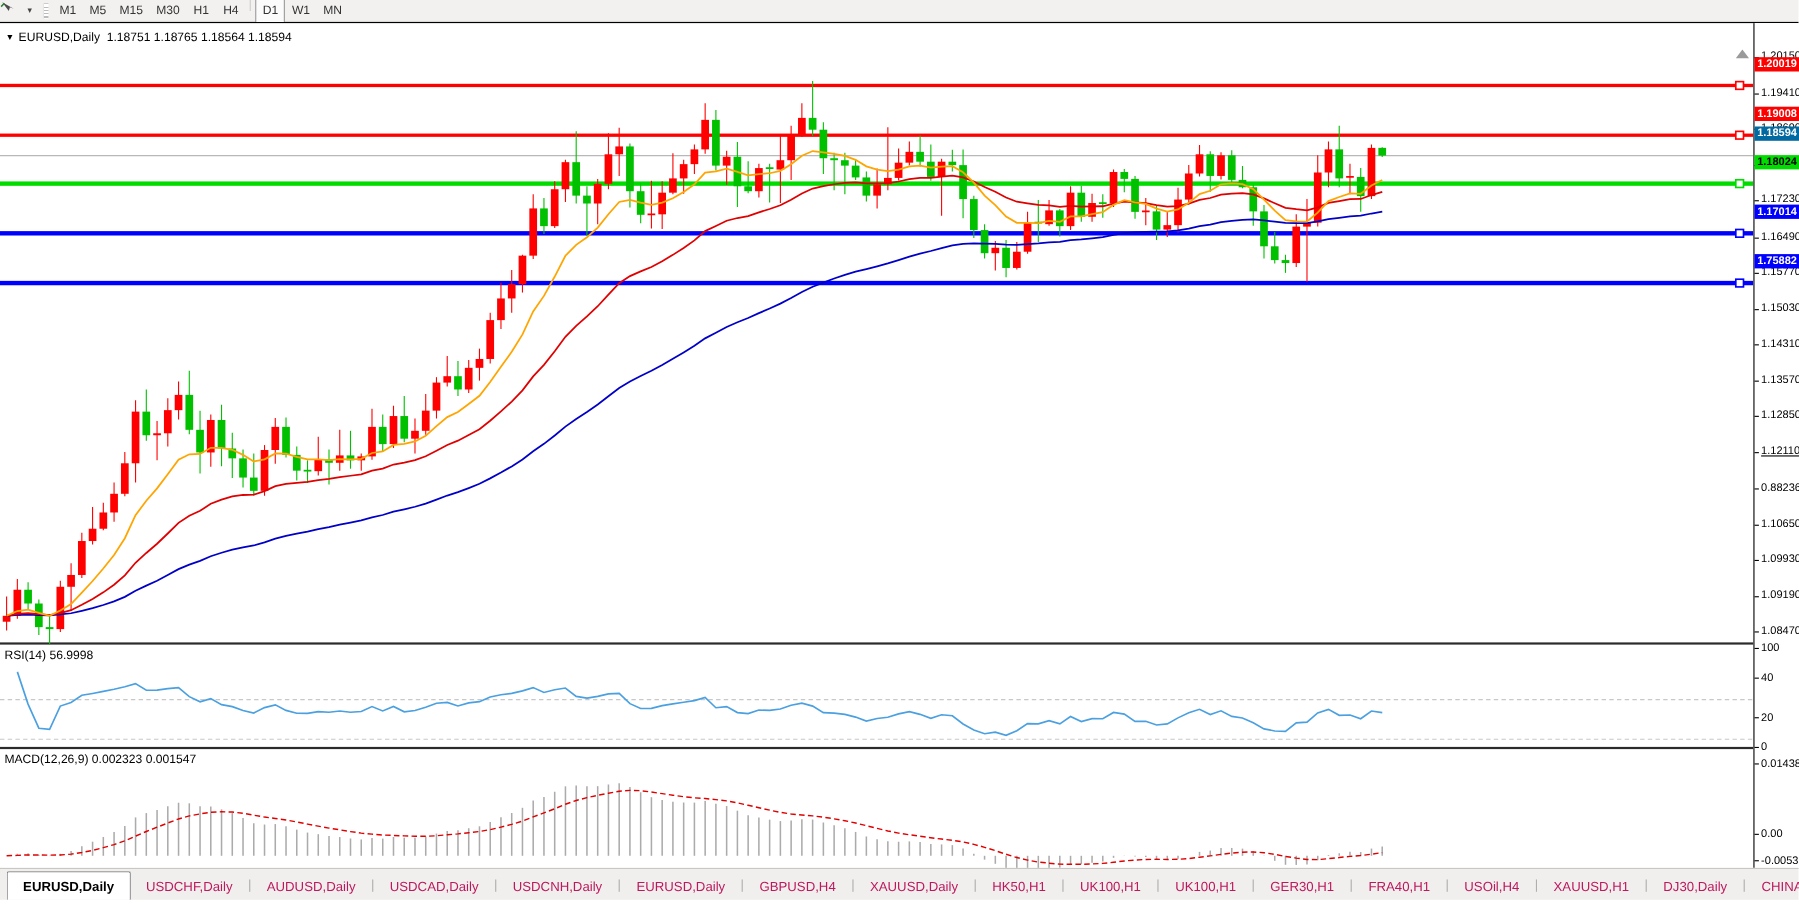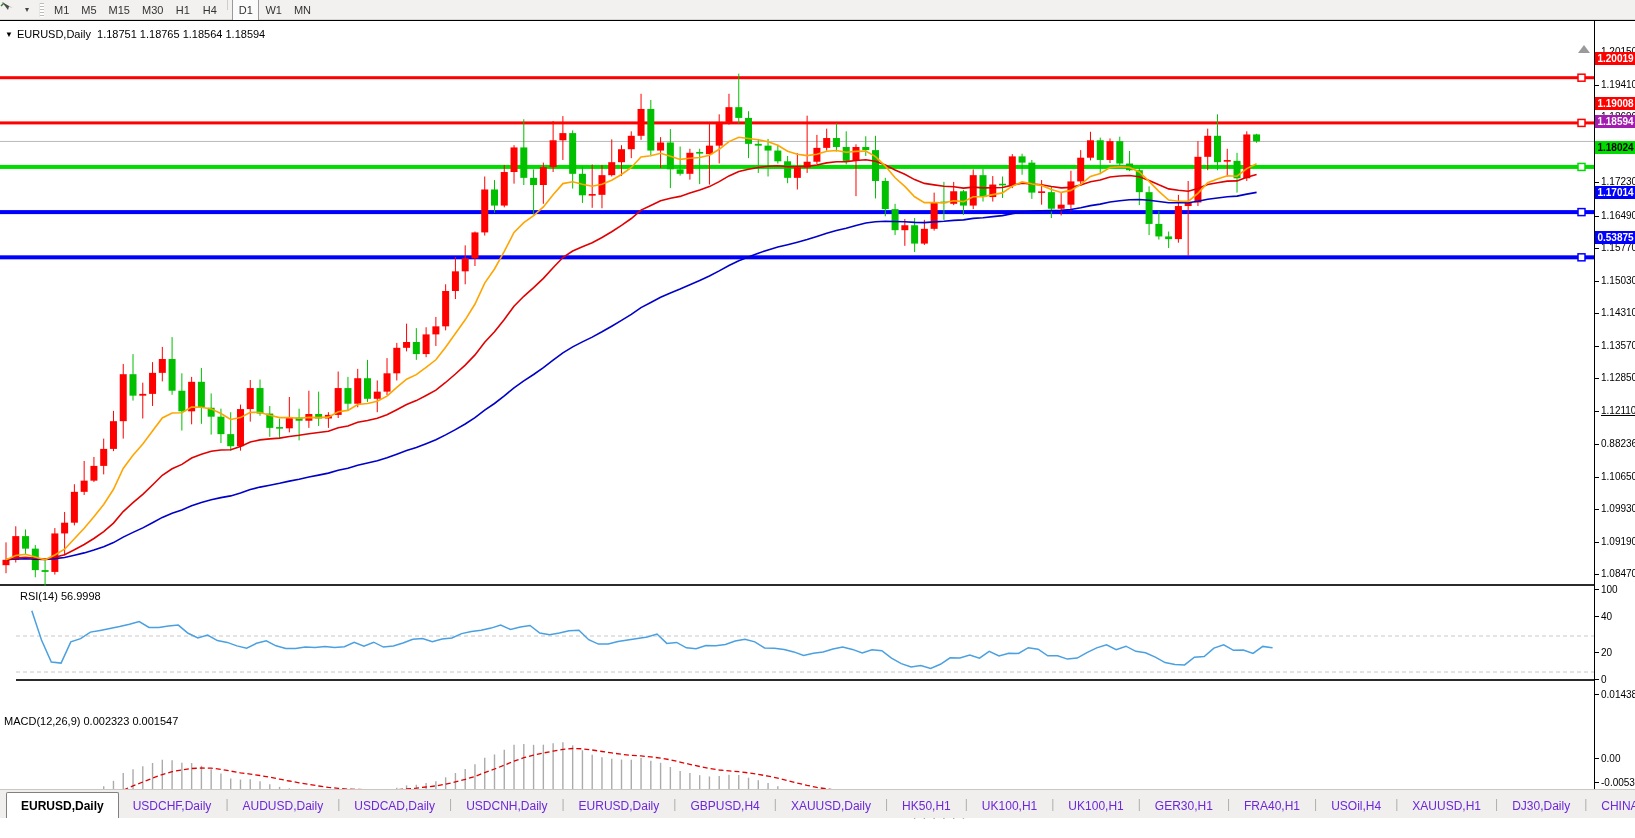--- a/index.html
+++ b/index.html
@@ -16,22 +16,22 @@
     background:repeating-linear-gradient(#bbb 0 1px, #fff 1px 3px); border-left:1px solid #e7e5e3; }
   .tf-btn { height:27px; min-width:27px; padding:0 5px; font-size:11px; color:#333;
     display:flex; align-items:center; justify-content:center; border:1px solid transparent; }
   .tf-btn.active { background:#fbfbfb; border:1px solid #9a9a9a; border-radius:1px; }
   .tb-sep { width:1px; height:14px; background:#cfcccb; margin:0 4px; }
 
   
   #chartwin { position:absolute; left:0; top:20px; width:1635px; height:789px; background:#fff;
     border-top:1px solid #000; }
   #plot-main   { position:absolute; left:0; top:1px;  width:1594px; height:564px; }
-  #plot-rsi    { position:absolute; left:0; top:567px; width:1594px; height:93px;margin-left:16px; }
-  #plot-macd   { position:absolute; left:0; top:692px; width:1594px; height:106px;text-decoration:underline; }
+  #plot-rsi    { position:absolute; left:0; top:567px; width:1594px; height:93px; }
+  #plot-macd   { position:absolute; left:0; top:662px; width:1594px; height:106px;text-decoration:underline; }
   #plot-main, #plot-rsi { border-bottom:2px solid #2b2b2b; }
   svg { position:absolute; left:0; top:0; }
 
   #axis-col { position:absolute; left:1594px; top:0; width:41px; height:768px;
     background:#fff; border-left:1px solid #000; }
   .ptick { position:absolute; left:6px; font-size:10px; color:#000; white-space:nowrap; }
   .ptick-dash { position:absolute; left:0; width:4px; height:1px; background:#000; }
   .pbox { position:absolute; left:0; width:41px; height:13px; font-size:10px; line-height:13px;
     text-align:center; font-weight:bold; }
 
@@ -39,21 +39,21 @@
   #title-overlay .tri { font-size:8px; vertical-align:1px; margin-right:4px; }
   .pane-label { position:absolute; left:4px; top:2px; font-size:11px; color:#000; }
 
   
   #date-axis { position:absolute; left:0; top:768px; width:1594px; height:21px; background:#fff; }
   .dlabel { position:absolute; top:6px; font-size:11px; color:#000; white-space:nowrap; }
 
   
   #tabbar { position:absolute; left:0; top:789px; width:1635px; height:29px; background:#f0efee;
     border-top:1px solid #c9c6c4; display:flex; align-items:flex-end; padding-left:6px; }
-  .tab { height:24px; padding:0 14px; font-size:12px; color:#6d28d9; display:flex; align-items:center;
+  .tab { height:24px; padding:0 14px; font-size:12px; color:#be185d; display:flex; align-items:center;
     white-space:nowrap; }
   .tab.active { background:#fff; color:#000; font-weight:bold; border:1px solid #808080;
     border-bottom:none; height:26px; border-radius:2px 2px 0 0; }
   .tab-sep { color:#b0aeac; font-size:12px; align-self:center; }
 </style>
 </head>
 <body>
 
 <div id="app">
 
@@ -544,22 +544,22 @@
         <div class="ptick-dash" style="top: 487.962px;"></div>
         <div class="ptick" style="top: 481.962px;">1.09930</div>
         <div class="ptick-dash" style="top: 521.061px;"></div>
         <div class="ptick" style="top: 515.061px;">1.09190</div>
         <div class="ptick-dash" style="top: 553.265px;"></div>
         <div class="ptick" style="top: 547.265px;">1.08470</div>
         <div class="pbox" style="top: 30.6965px; background: rgb(255, 0, 0); color: rgb(255, 255, 255);">1.20019</div>
         <div class="pbox" style="top: 75.9169px; background: rgb(255, 0, 0); color: rgb(255, 255, 255);">1.19008</div>
         <div class="pbox" style="top: 119.93px; background: rgb(0, 220, 0); color: rgb(0, 0, 0);">1.18024</div>
         <div class="pbox" style="top: 165.105px; background: rgb(0, 0, 255); color: rgb(255, 255, 255);">1.17014</div>
-        <div class="pbox" style="top: 210.326px; background: rgb(0, 0, 255); color: rgb(255, 255, 255);">0.53875</div>
-        <div class="pbox" style="top: 94.4345px; background: #a21caf; color: rgb(255, 255, 255);">1.18594</div>
+        <div class="pbox" style="top: 210.326px; background: rgb(0, 0, 255); color: rgb(255, 255, 255);">1.75882</div>
+        <div class="pbox" style="top: 94.4345px; background: #0369a1; color: rgb(255, 255, 255);">1.18594</div>
         <div class="ptick-dash" style="top: 568px;"></div>
         <div class="ptick" style="top: 563px;">100</div>
         <div class="ptick-dash" style="top: 595px;"></div>
         <div class="ptick" style="top: 590px;">40</div>
         <div class="ptick-dash" style="top: 631px;"></div>
         <div class="ptick" style="top: 626px;">20</div>
         <div class="ptick-dash" style="top: 658px;"></div>
         <div class="ptick" style="top: 653px;">0</div>
         <div class="ptick-dash" style="top: 673.006px;"></div>
         <div class="ptick" style="top: 668.006px;">0.014384</div>

